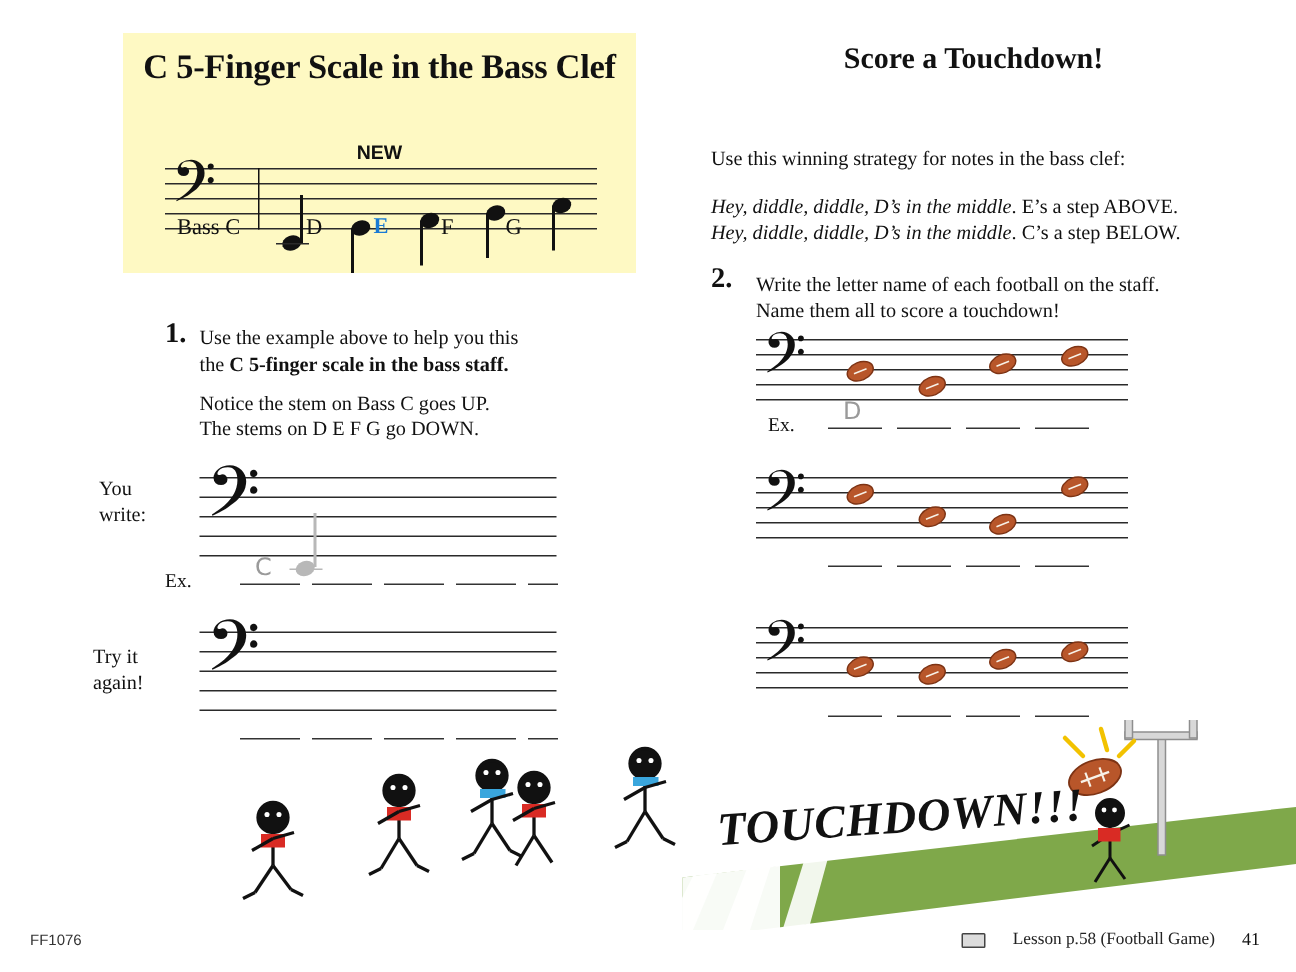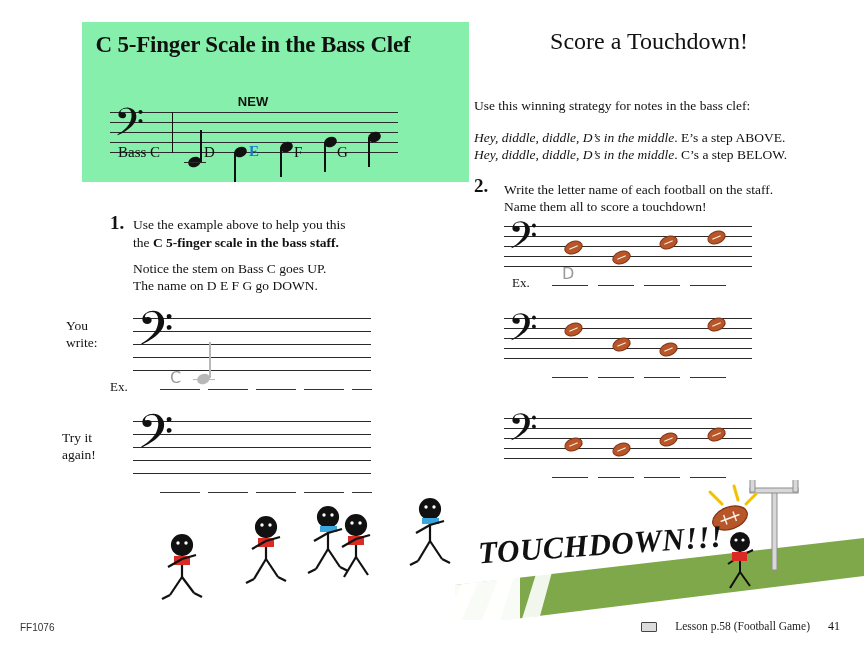--- a/index.html
+++ b/index.html
@@ -15,23 +15,23 @@
     overflow: hidden;
     font-family: "Liberation Serif", serif;
     color: #1a1a1a;
   }
 
   
   .yellow-box {
     position: absolute;
     left: 82px;
     top: 22px;
-    width: 387px;
+    width: 342px;
     height: 160px;
-    background: #86efac;
+    background: #fef9c3;
   }
   .yellow-title {
     position: absolute;
     left: 0;
     top: 10px;
     width: 342px;
     text-align: center;
     font-family: "Liberation Serif", serif;
     font-weight: bold;
     font-size: 23px;
@@ -94,22 +94,22 @@
   }
 
   
   .score-title {
     position: absolute;
     left: 474px;
     top: 28px;
     width: 350px;
     text-align: center;
     font-family: "Liberation Serif", serif;
-    font-weight: normal;
-    font-size: 24px;
+    font-weight: bold;
+    font-size: 20px;
     color: #111;
   }
   .score-sub {
     position: absolute;
     left: 474px;
     top: 62px;
     width: 350px;
     text-align: center;
     font-family: "Liberation Sans", sans-serif;
     font-weight: bold;
@@ -268,21 +268,21 @@
     <div class="note-name" style="left:212px; top:122px;">F</div>
     <div class="note-name" style="left:255px; top:122px;">G</div>
   </div>
 
   <div class="num" style="left:110px; top:212px;">1.</div>
   <div class="body-text" style="left:133px; top:215px; width:260px;">Use the example above to help you this</div>
   <div class="body-text" style="left:133px; top:233px; width:280px;">
     <span>the </span><span class="bold">C 5-finger scale in the bass staff.</span>
   </div>
   <div class="body-text" style="left:133px; top:259px; width:280px;">Notice the stem on Bass C goes UP.</div>
-  <div class="body-text" style="left:133px; top:276px; width:280px;">The name on D E F G go DOWN.</div>
+  <div class="body-text" style="left:133px; top:276px; width:280px;">The stems on D E F G go DOWN.</div>
 
   <div class="body-text" style="left:66px; top:316px;">You</div>
   <div class="body-text" style="left:66px; top:333px;">write:</div>
 
   <div class="staff" style="left:133px; top:318px; width:238px; height:52px;">
     <div class="line" style="top:0px;"></div>
     <div class="line" style="top:13px;"></div>
     <div class="line" style="top:26px;"></div>
     <div class="line" style="top:39px;"></div>
     <div class="line" style="top:52px;"></div>

